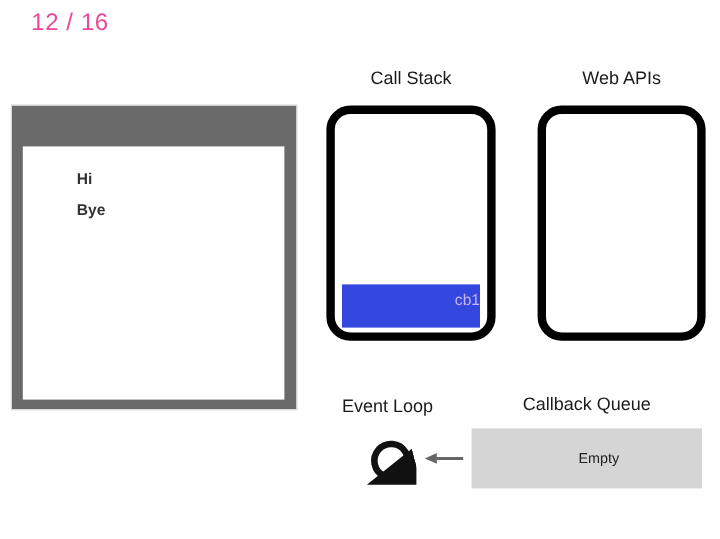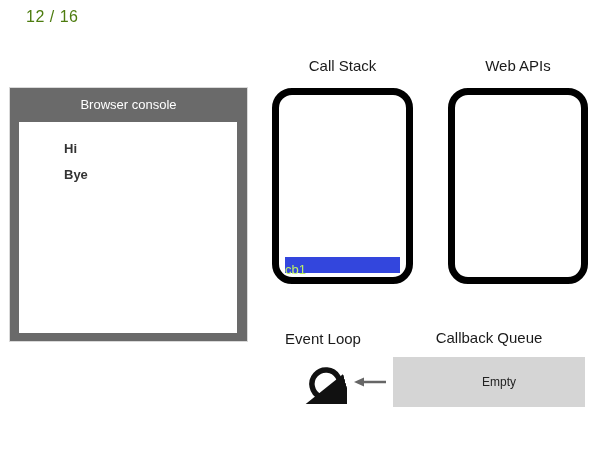--- a/index.html
+++ b/index.html
@@ -8,21 +8,21 @@
     background: #ffffff;
     font-family: "Liberation Sans", sans-serif;
     position: relative;
     overflow: hidden;
   }
   .abs { position: absolute; }
 
   
   .slide-counter {
     left: 26px; top: 8px;
-    font-size: 16px; color: #4d7c0f; letter-spacing: 0.5px;
+    font-size: 20px; color: #ec4899; letter-spacing: 0.5px;
   }
 
   
   .console-box {
     left: 10px; top: 88px; width: 237px; height: 253px;
     background: #6a6a6a; outline: 1px solid #d9d9d9;
     box-sizing: border-box;
   }
   .console-title {
     position: absolute; left: 0; top: 0; width: 100%; height: 34px;
@@ -52,44 +52,43 @@
   
   .rounded-box {
     border: 7px solid #000000; border-radius: 20px;
     background: #ffffff; box-sizing: border-box;
   }
   .call-stack-box { left: 272px; top: 88px; width: 141px; height: 196px; }
   .web-apis-box  { left: 448px; top: 88px; width: 140px; height: 196px; }
 
   
   .stack-frame {
-    position: absolute; left: 6px; right: 6px; bottom: 4px; height: 16px;
-    background: #3346dd; color: #bef264;
-    font-size: 13px; line-height: 26px; text-align: left;
+    position: absolute; left: 6px; right: 6px; bottom: 4px; height: 36px;
+    background: #3346dd; color: #c4b5fd;
+    font-size: 13px; line-height: 26px; text-align: right;
   }
 
   
   .loop-icon { left: 305px; top: 362px; }
   .queue-arrow { left: 352px; top: 374px; }
 
   
   .queue-box {
     left: 393px; top: 357px; width: 192px; height: 50px;
     background: #d5d5d5;
     display: flex; align-items: center; justify-content: center;
   }
   .queue-status { font-size: 12px; color: #222222; margin-left: 20px; }
 </style>
 </head>
 <body>
 
 <div class="abs slide-counter">12 / 16</div>
 
 <div class="abs console-box">
-  <div class="console-title">Browser console</div>
   <div class="console-screen">
     <div class="console-log">Hi</div>
     <div class="console-log">Bye</div>
   </div>
 </div>
 
 <div class="abs section-label label-call-stack">Call Stack</div>
 <div class="abs rounded-box call-stack-box">
   <div class="stack-frame">cb1</div>
 </div>

